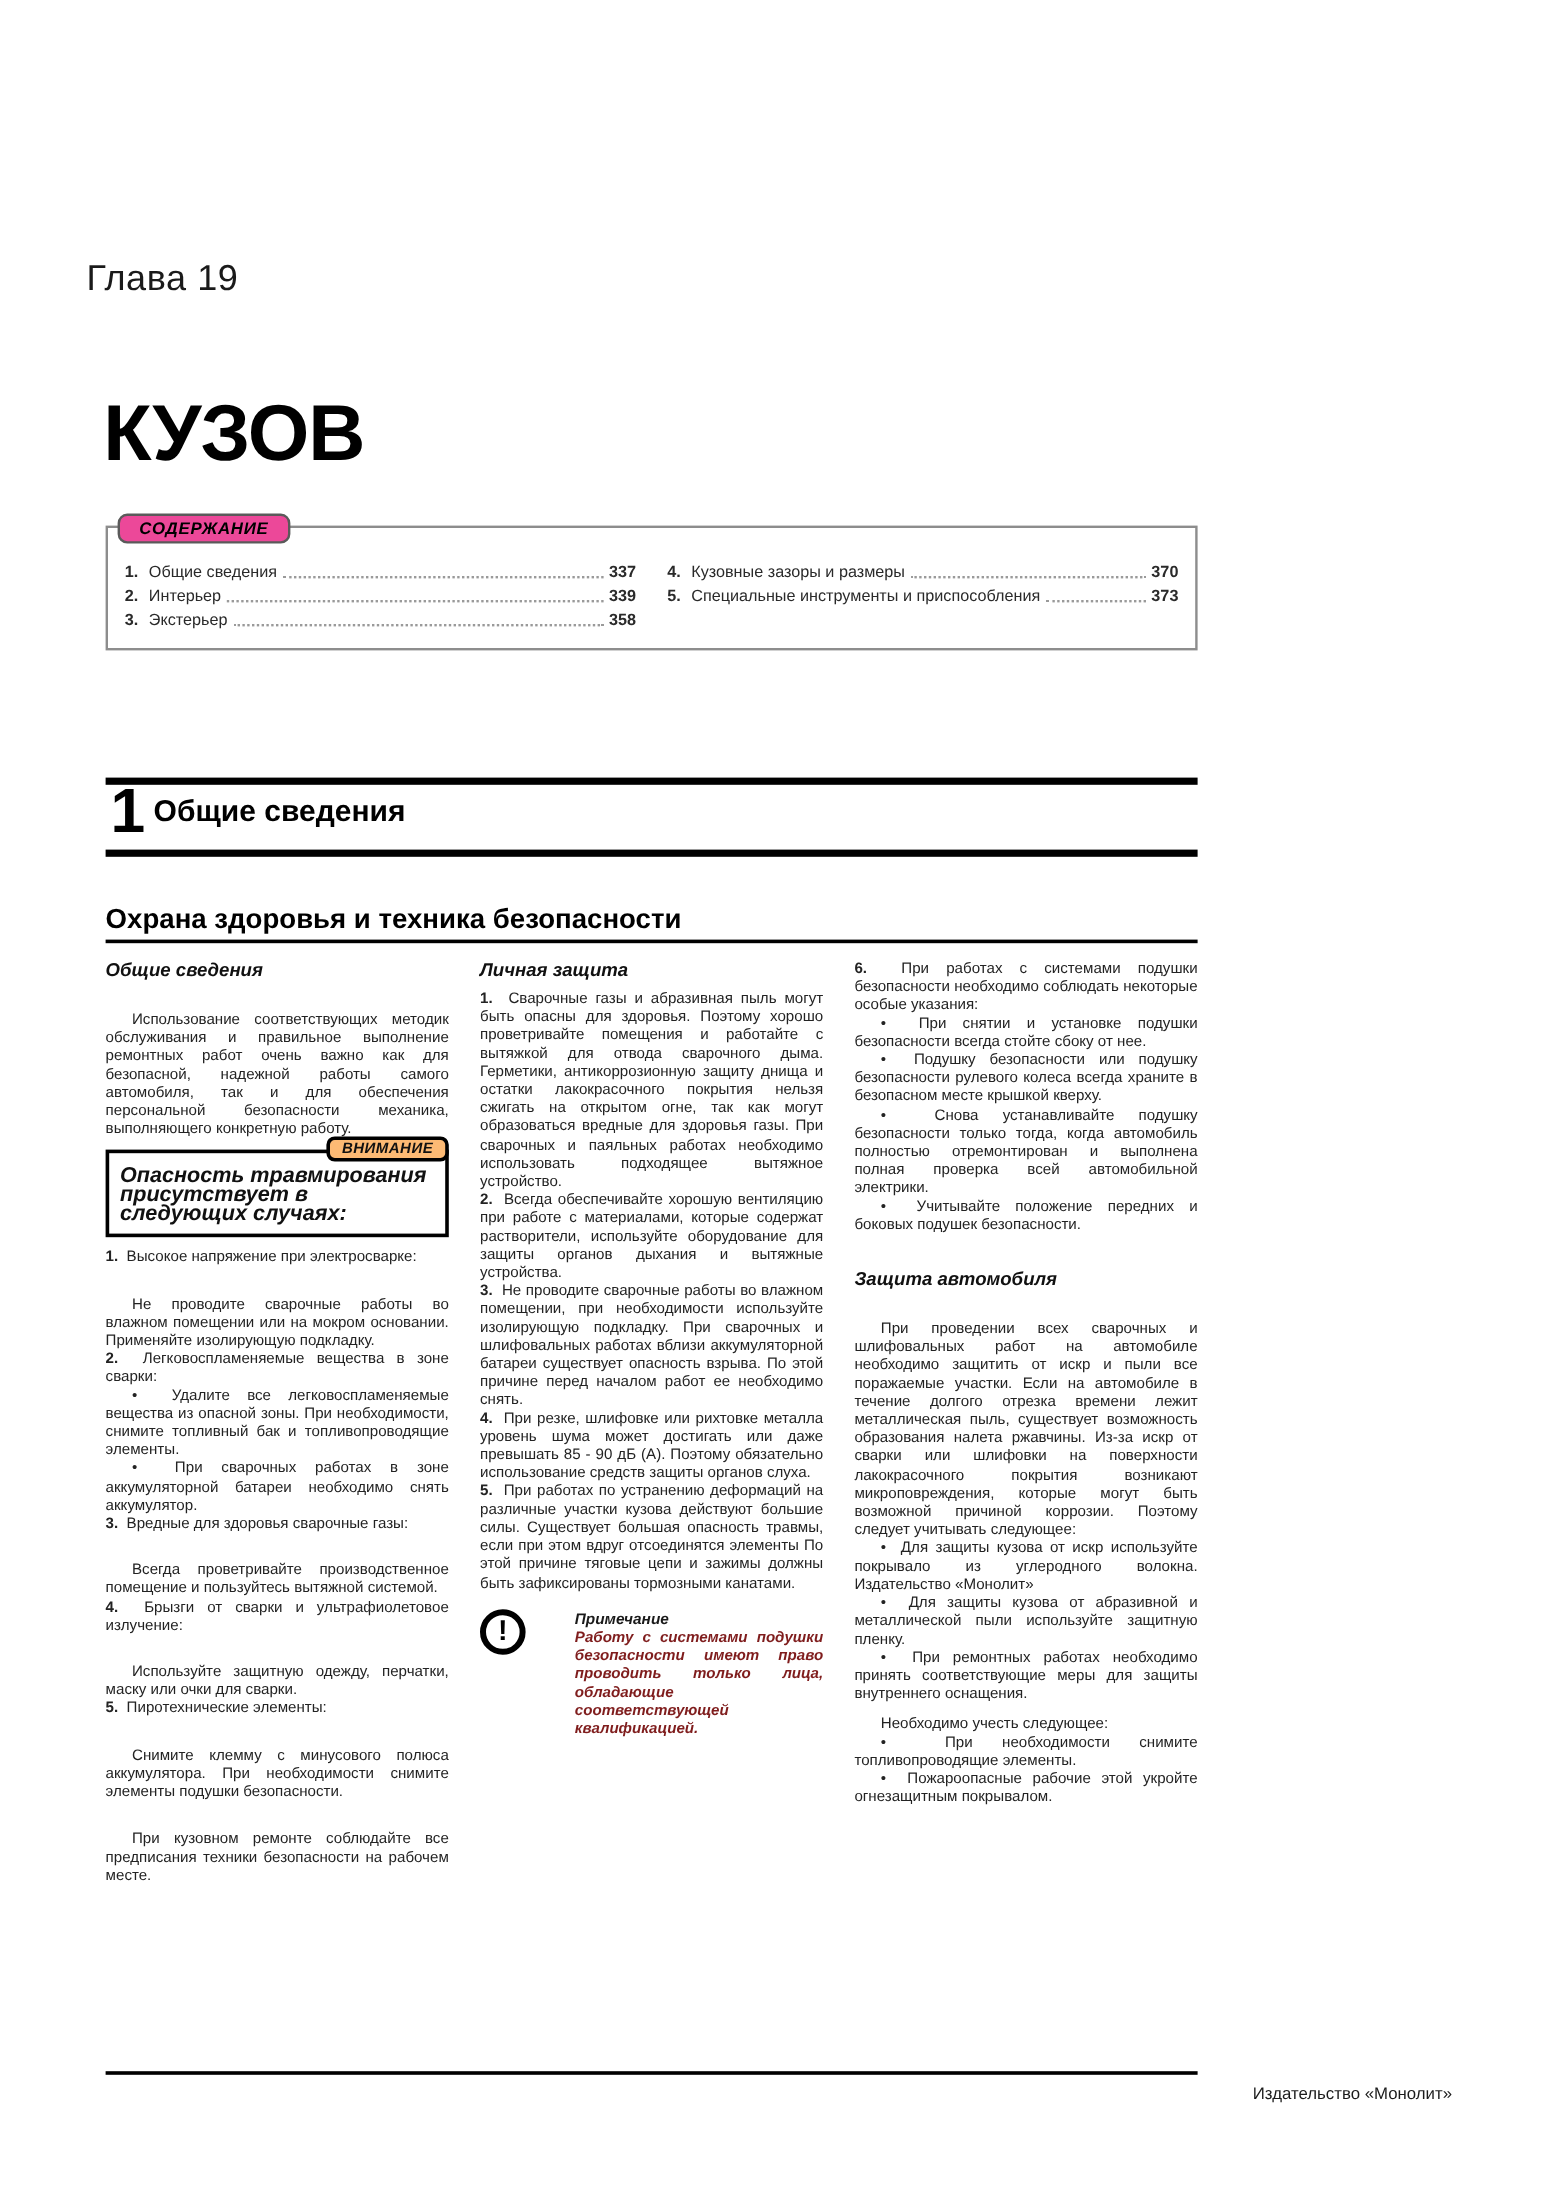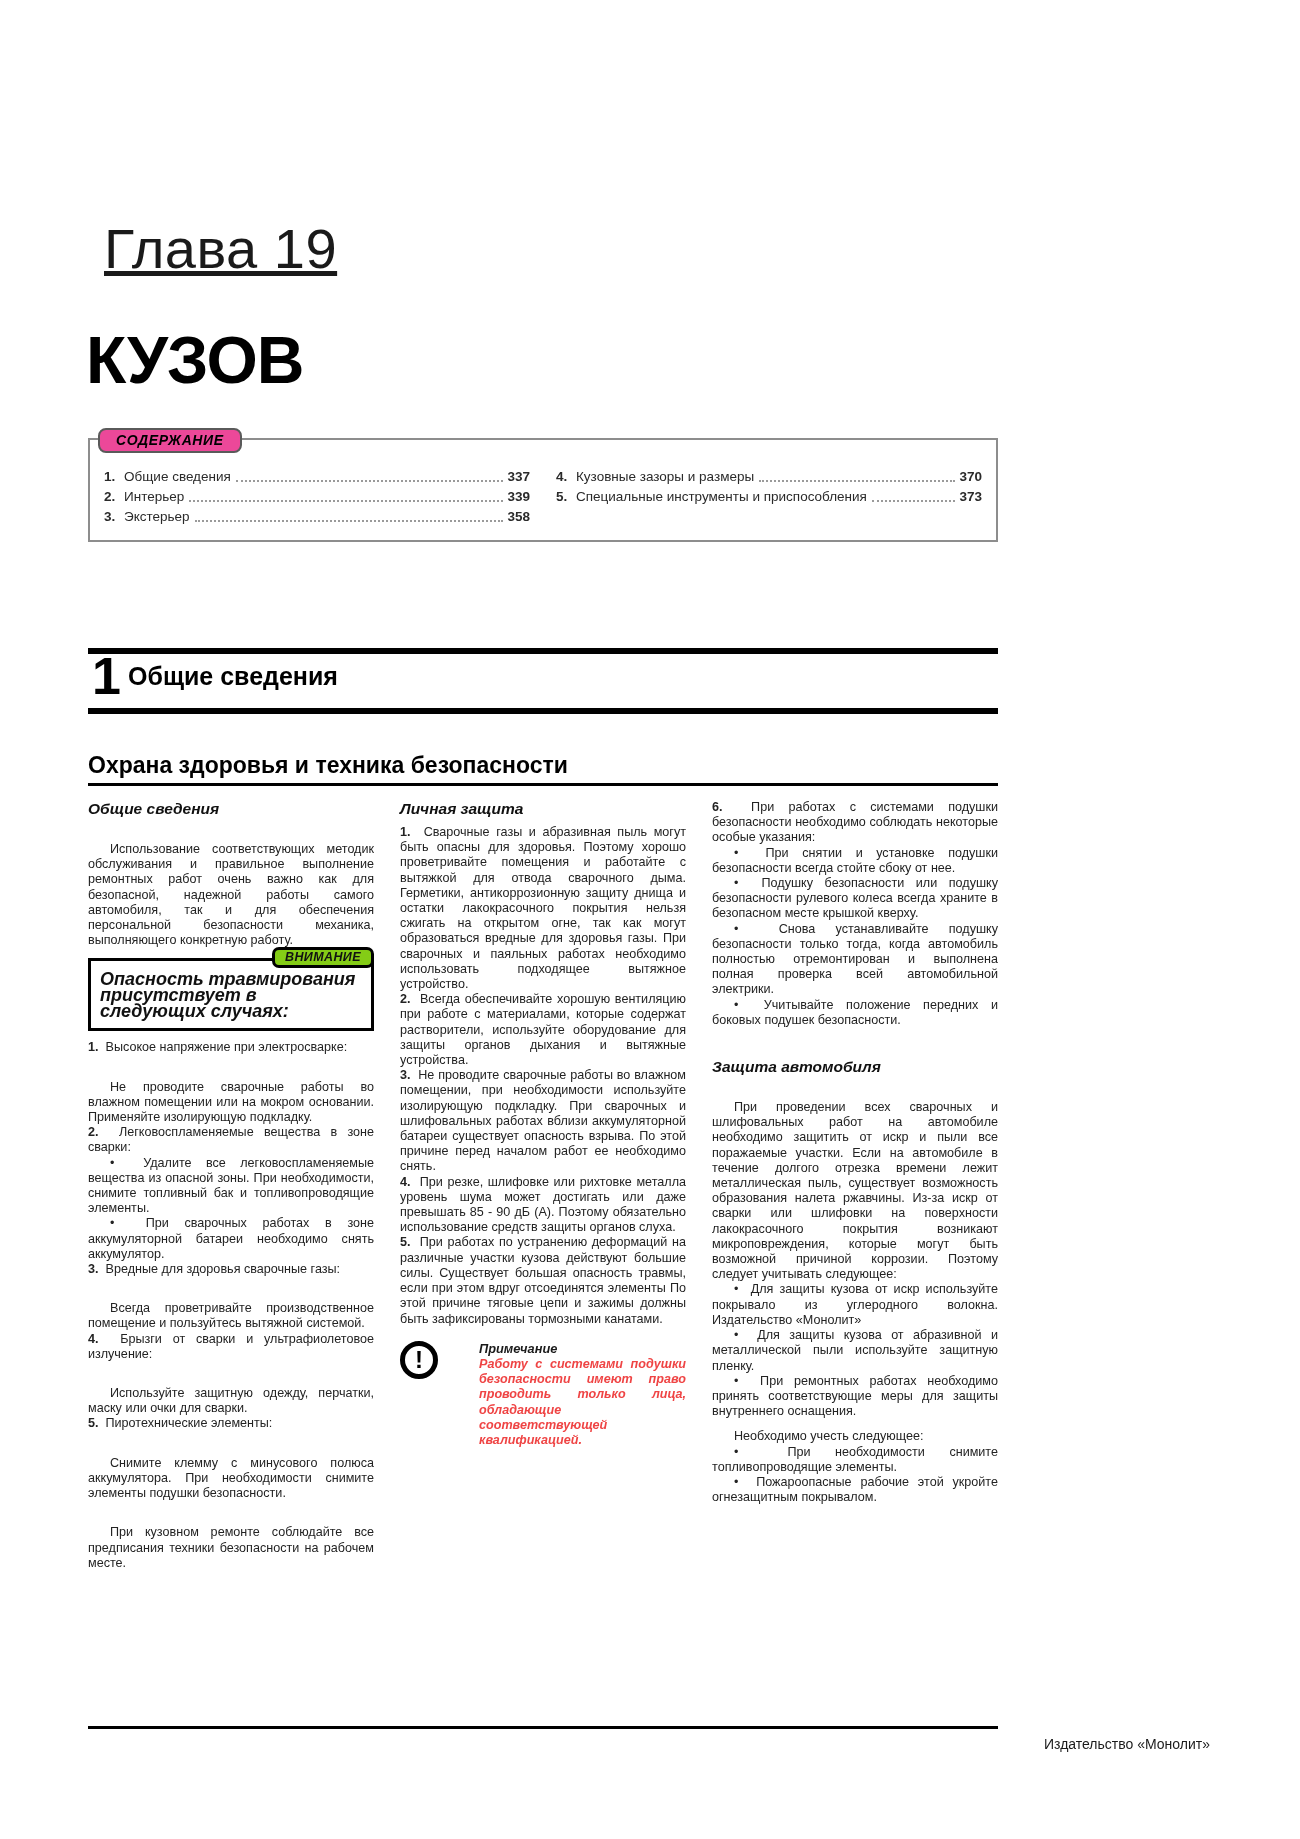--- a/index.html
+++ b/index.html
@@ -6,22 +6,22 @@
   body{
     width:1300px;height:1839px;
     font-family:"Liberation Sans", sans-serif;
     color:#111;
     -webkit-font-smoothing:none;
   }
   .page{position:relative;width:1300px;height:1839px;box-sizing:border-box;}
 
   
   .chapter-label{
-    position:absolute;left:104px;top:216px;
-    font-size:56px;font-weight:400;letter-spacing:.5px;color:#1a1a1a;text-decoration:underline;
+    position:absolute;left:72px;top:216px;
+    font-size:30px;font-weight:400;letter-spacing:.5px;color:#1a1a1a;
   }
   .chapter-title{
     position:absolute;left:86px;top:322px;
     font-size:66px;font-weight:bold;letter-spacing:-1px;color:#000;
   }
 
   
   .toc{
     position:absolute;left:88px;top:438px;width:910px;
     border:2px solid #8d8d8d;box-sizing:border-box;
@@ -91,21 +91,21 @@
   p.bul{text-indent:22px;}
 
   
   .warn{
     position:relative;margin:10px 0 9px 0;
     border:3px solid #000;background:#fff;
     padding:10px 9px 9px 9px;
   }
   .warn-tag{
     position:absolute;right:-3px;top:-14px;
-    border:3px solid #000;background:#84cc16;border-radius:7px;
+    border:3px solid #000;background:#fdba74;border-radius:7px;
     padding:0px 10px 1px 10px;
     font-size:12.5px;font-weight:bold;font-style:italic;letter-spacing:.4px;
   }
   .warn-text{
     font-size:18px;line-height:16px;font-weight:bold;font-style:italic;color:#111;
   }
 
   
   .note{
     display:flex;gap:10px;align-items:flex-start;margin-top:14px;
@@ -115,21 +115,21 @@
     border:5px solid #000;box-sizing:border-box;
     display:flex;align-items:center;justify-content:center;
     font-size:24px;font-weight:bold;line-height:1;color:#000;
   }
   .note-body{flex:1 1 auto;margin-left:31px;}
   .note-title{
     font-size:12.8px;font-style:italic;font-weight:bold;color:#1a1a1a;margin-bottom:1px;
   }
   .note-text{
     font-size:12.6px;line-height:15.3px;font-style:italic;font-weight:bold;
-    text-align:justify;color:#ef4444;
+    text-align:justify;color:#7f1d1d;
   }
 
   
   .footer-rule{
     position:absolute;left:88px;top:1726px;width:910px;
     border-top:3px solid #000;
   }
   .footer-text{
     position:absolute;right:90px;top:1736px;
     font-size:14px;color:#1b1b1b;

